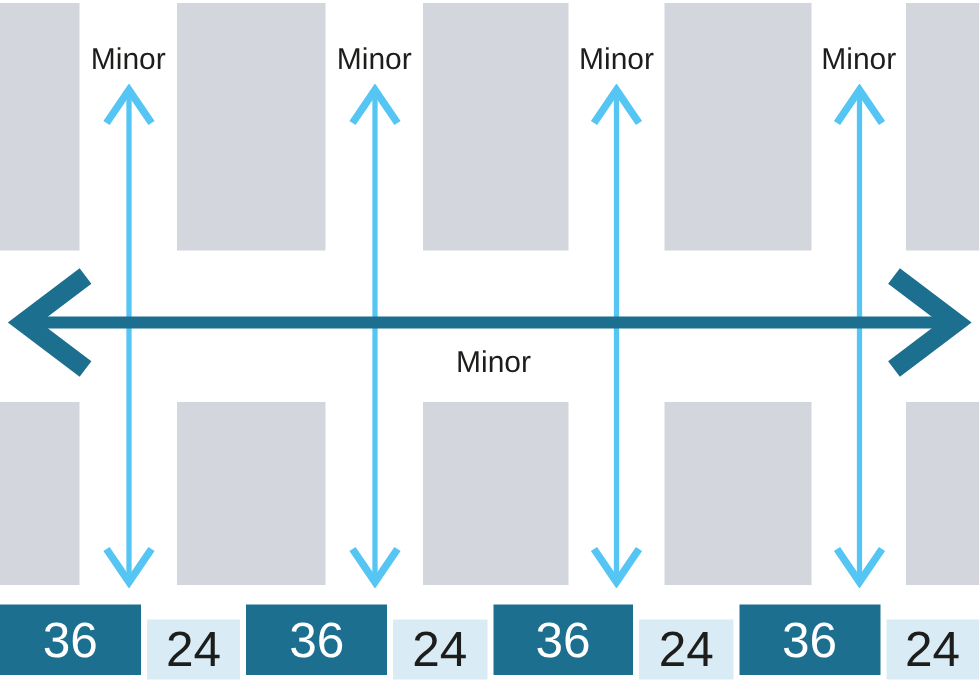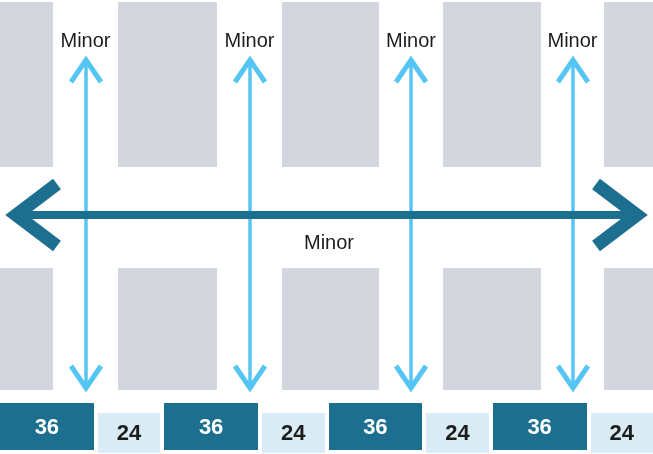--- a/index.html
+++ b/index.html
@@ -47,21 +47,21 @@
     font-size:20px;font-weight:500;color:var(--text-dark);
     white-space:nowrap;
   }
   
   .strip{
     position:absolute;left:0;right:0;top:403px;height:47px;
     display:flex;gap:4px;align-items:center;
   }
   .cell{
     display:flex;align-items:center;justify-content:center;
-    font-size:22px;font-weight:700;
+    font-size:33px;font-weight:400;
   }
   .cell-major{
     flex:36 0 0;height:47px;
     background:var(--teal);color:var(--text-light);
   }
   .cell-minor{
     flex:24 0 0;height:40px;
     background:var(--cell-light);color:var(--text-dark);margin-top:12px;
   }
 </style>

